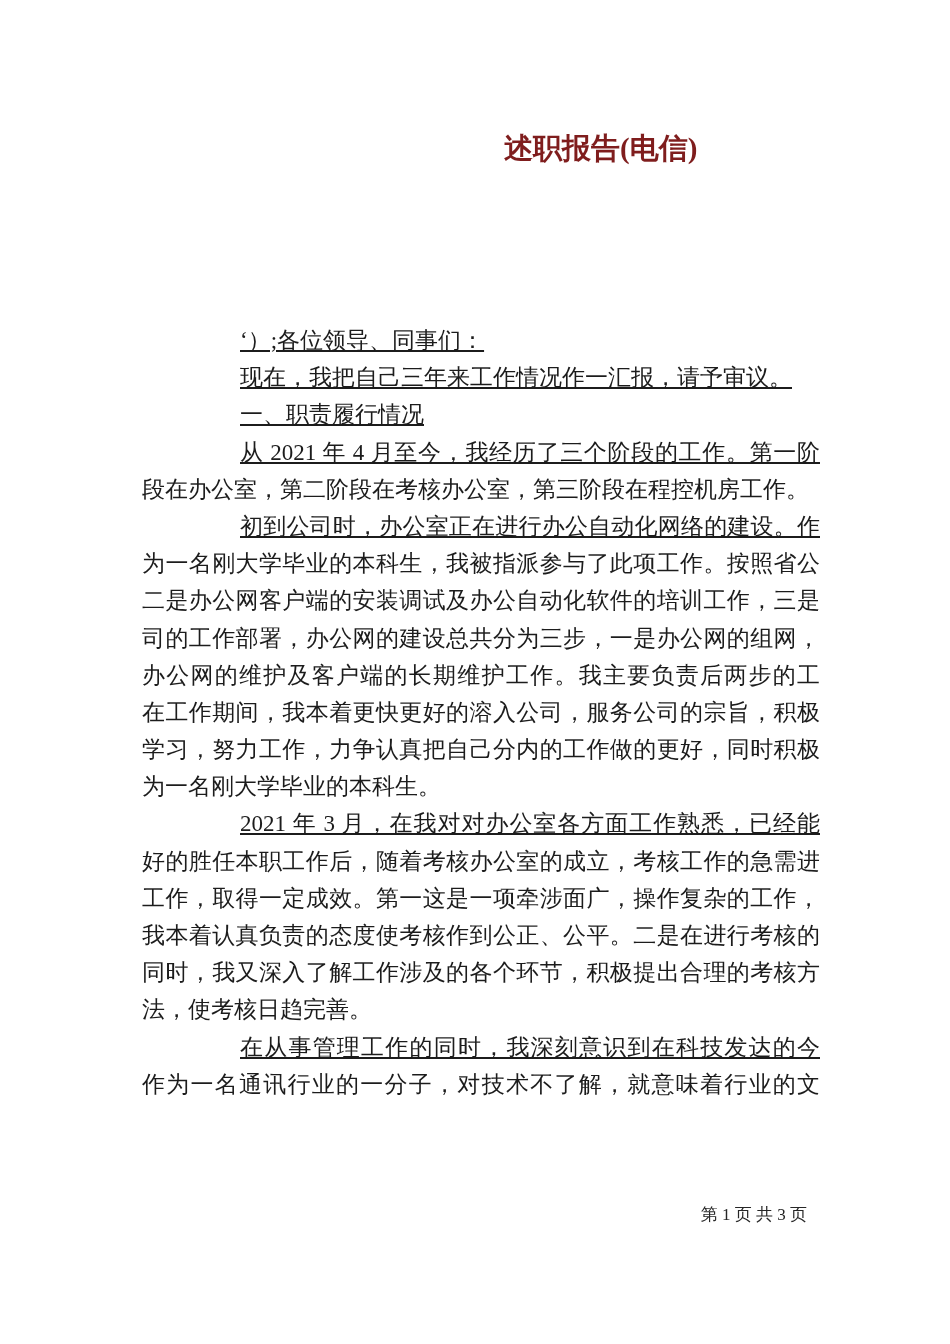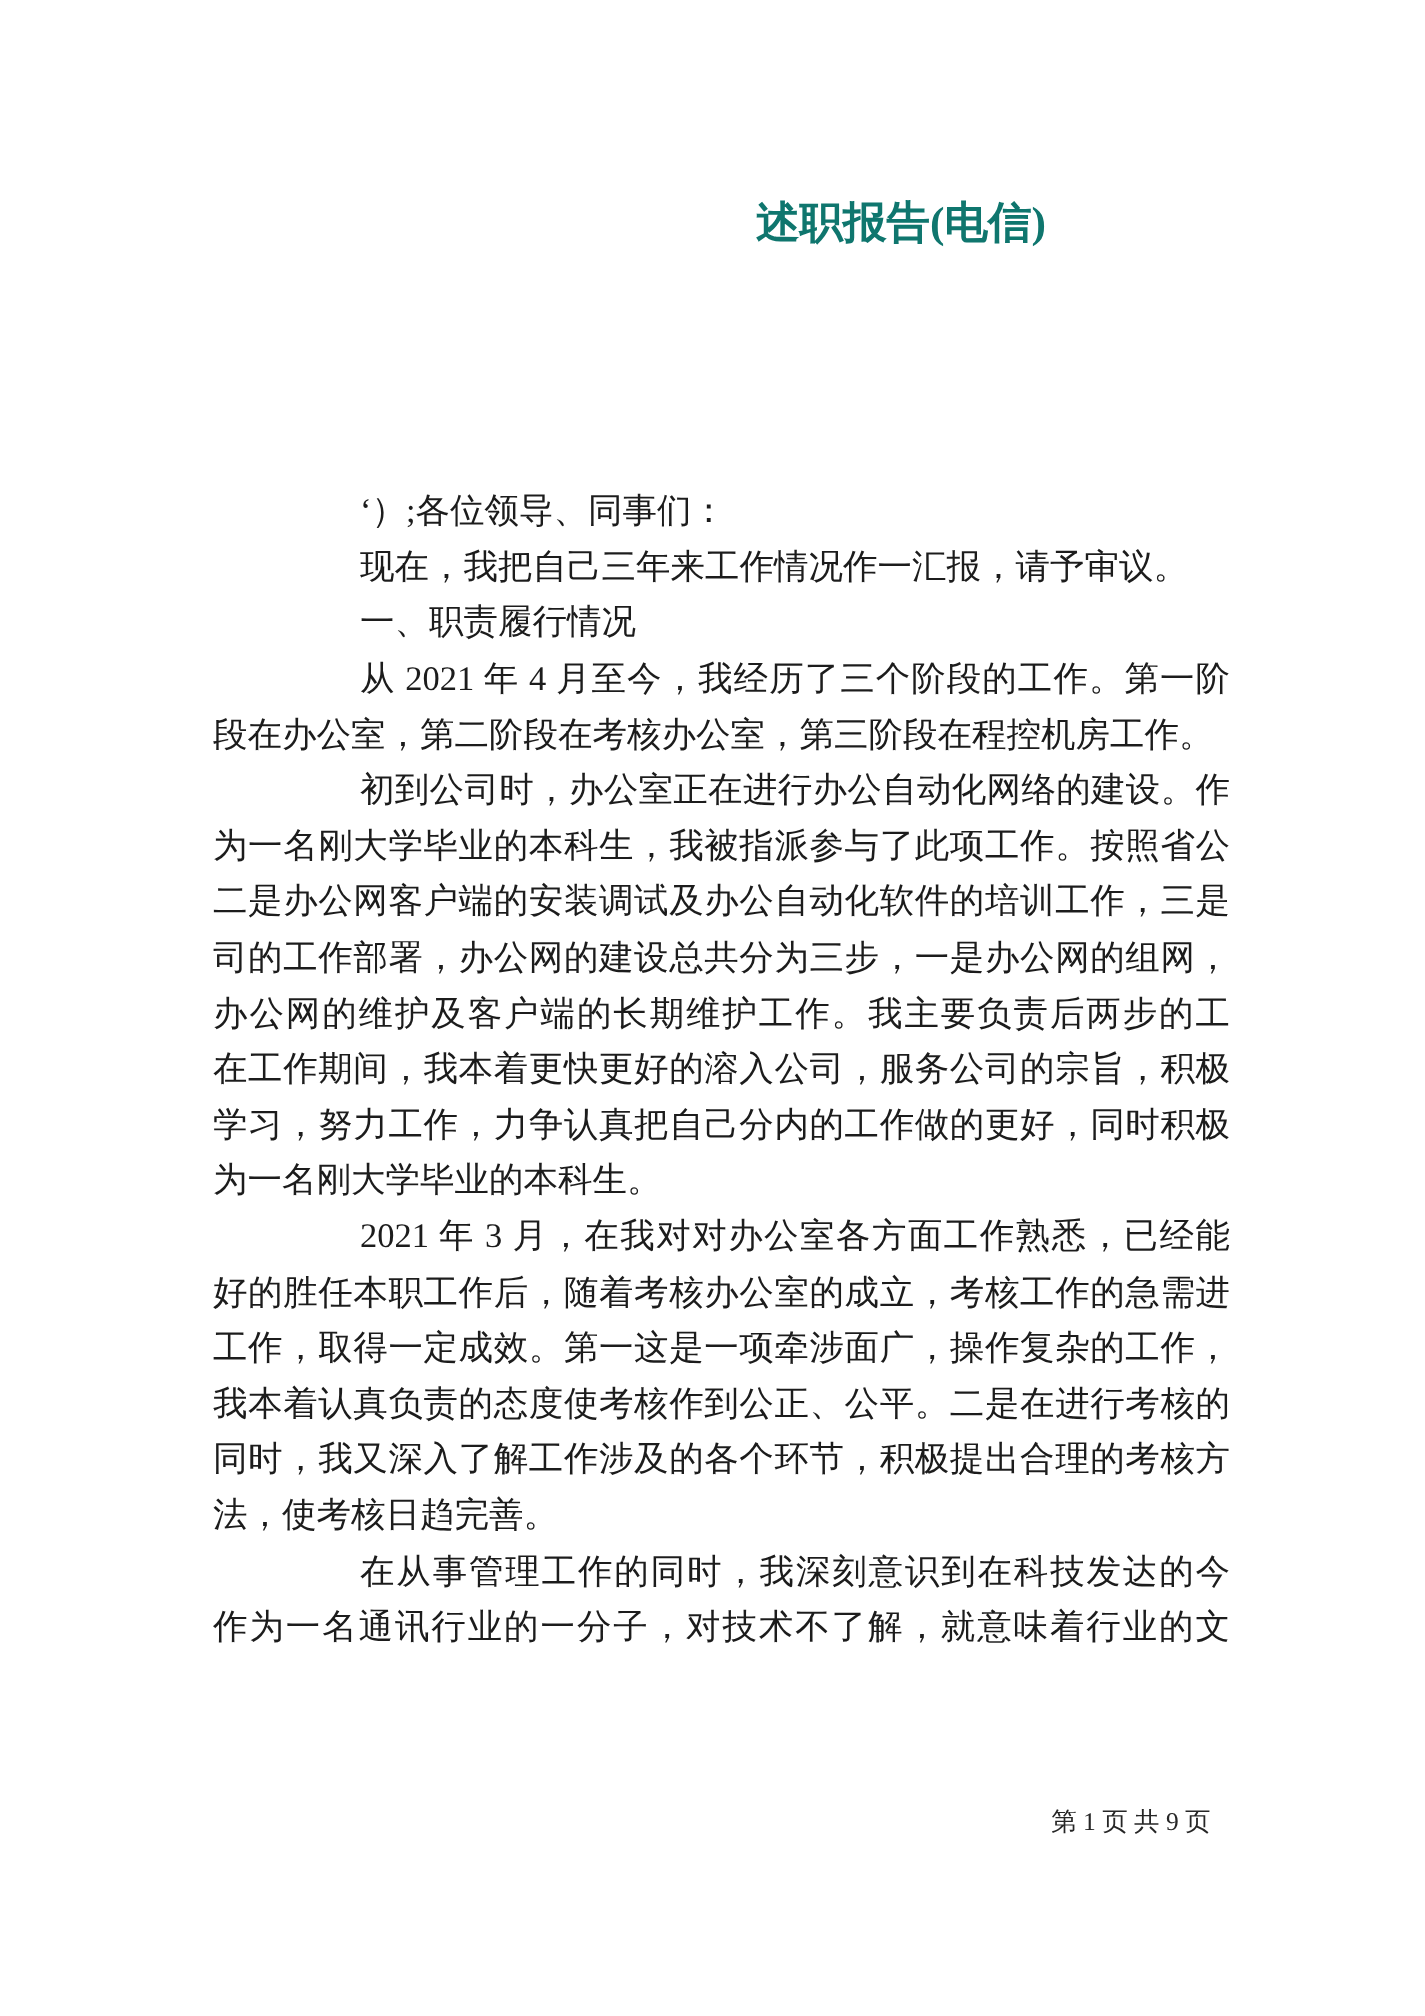--- a/index.html
+++ b/index.html
@@ -42,36 +42,37 @@
     overflow: hidden;
   }
   .line.fill {
     white-space: normal;
     text-align: justify;
     text-align-last: justify;
     text-justify: inter-character;
   }
   .line.indent {
     padding-left: 98px;
+    text-decoration: underline;
   }
   .page-footer {
     position: absolute;
     top: 1203px;
     right: 143px;
     font-size: 17px;
     color: #262626;
     white-space: nowrap;
   }
 </style>
 </head>
 <body>
 
 <div class="page">
 
-  <div class="doc-title" style="color: #0f766e;">述职报告(电信)</div>
+  <div class="doc-title" style="color: #7f1d1d;">述职报告(电信)</div>
 
   <div class="body-text" style="color: rgb(28, 28, 28);">
     <div class="line indent">‘）;各位领导、同事们：</div>
     <div class="line indent">现在，我把自己三年来工作情况作一汇报，请予审议。</div>
     <div class="line indent">一、职责履行情况</div>
     <div class="line indent fill">从 2021 年 4 月至今，我经历了三个阶段的工作。第一阶</div>
     <div class="line">段在办公室，第二阶段在考核办公室，第三阶段在程控机房工作。</div>
     <div class="line indent fill">初到公司时，办公室正在进行办公自动化网络的建设。作</div>
     <div class="line fill">为一名刚大学毕业的本科生，我被指派参与了此项工作。按照省公</div>
     <div class="line fill">二是办公网客户端的安装调试及办公自动化软件的培训工作，三是</div>
@@ -83,15 +84,15 @@
     <div class="line indent fill">2021 年 3 月，在我对对办公室各方面工作熟悉，已经能很</div>
     <div class="line fill">好的胜任本职工作后，随着考核办公室的成立，考核工作的急需进</div>
     <div class="line fill">工作，取得一定成效。第一这是一项牵涉面广，操作复杂的工作，</div>
     <div class="line fill">我本着认真负责的态度使考核作到公正、公平。二是在进行考核的</div>
     <div class="line fill">同时，我又深入了解工作涉及的各个环节，积极提出合理的考核方</div>
     <div class="line">法，使考核日趋完善。</div>
     <div class="line indent fill">在从事管理工作的同时，我深刻意识到在科技发达的今天，</div>
     <div class="line fill">作为一名通讯行业的一分子，对技术不了解，就意味着行业的文盲，</div>
   </div>
 
-  <div class="page-footer">第 1 页 共 9 页</div>
+  <div class="page-footer">第 1 页 共 3 页</div>
 
 </div>
 
 </body></html>

